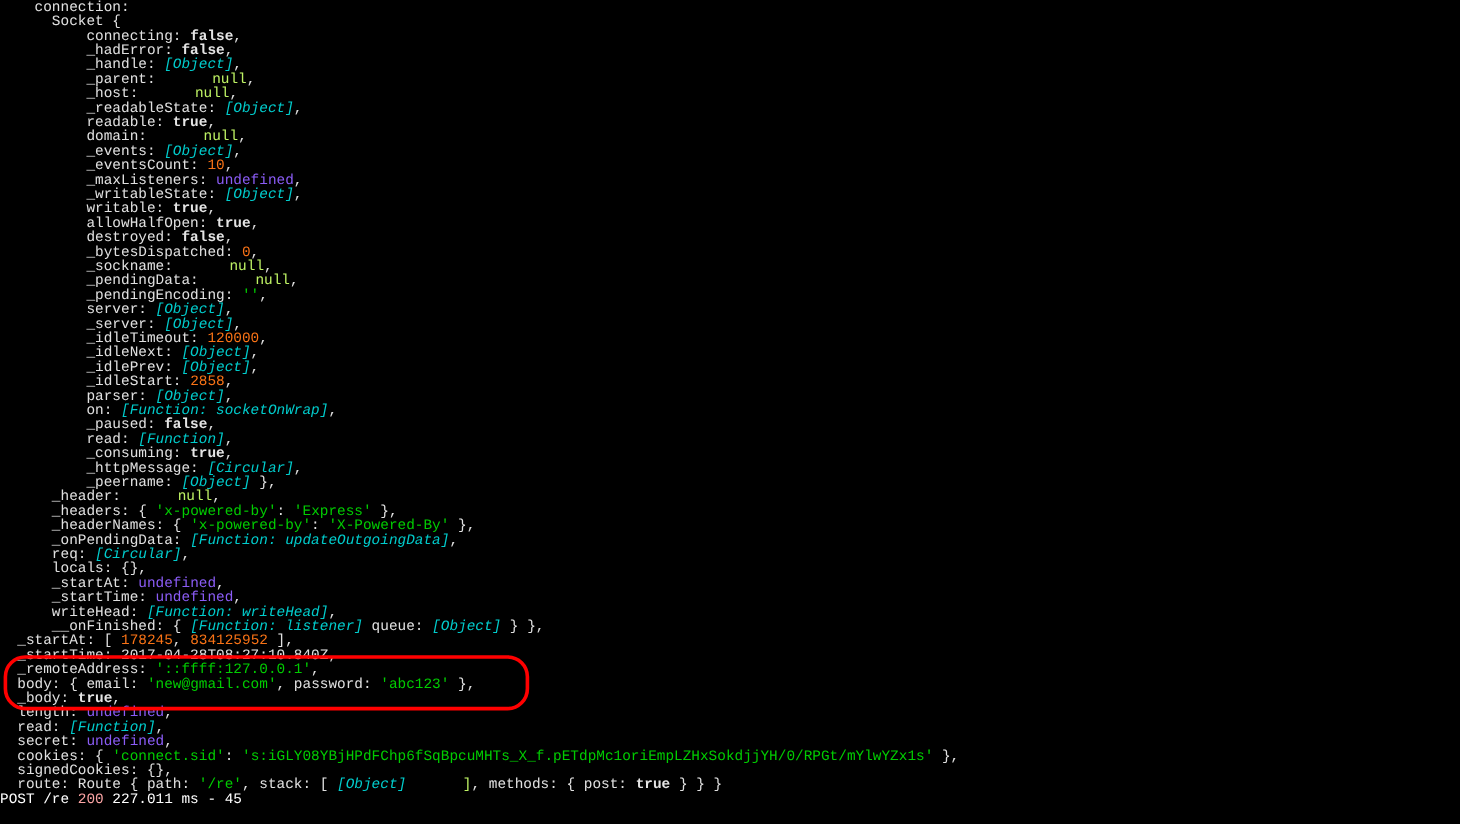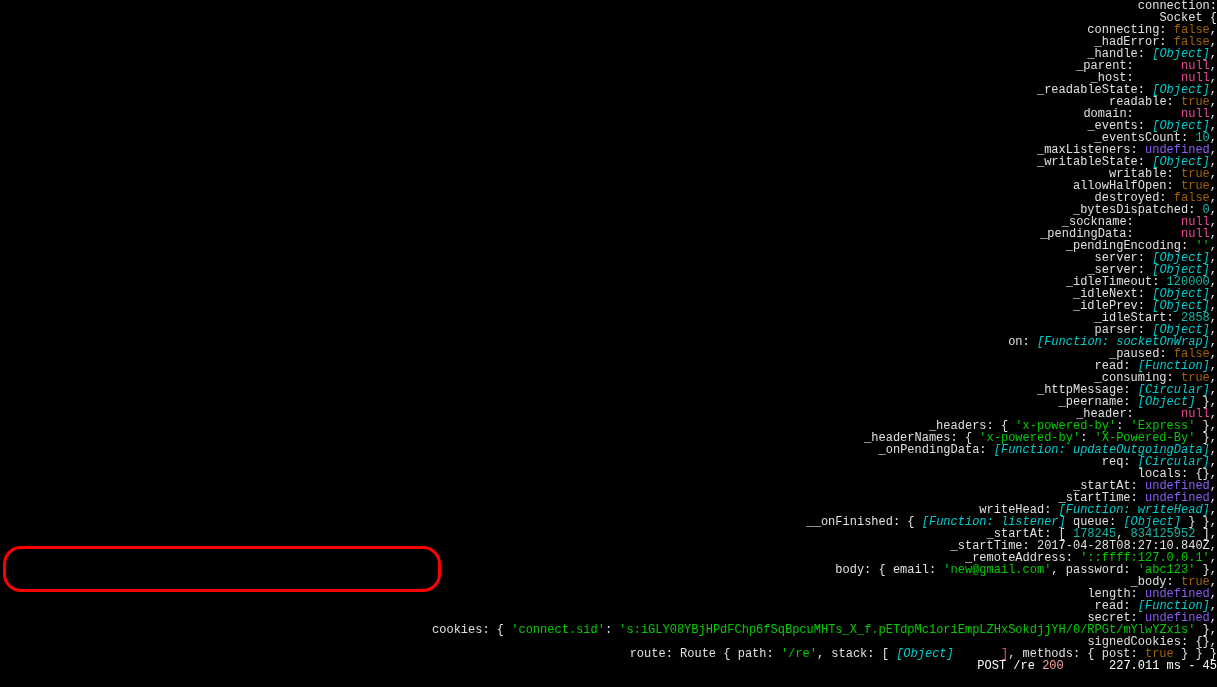--- a/index.html
+++ b/index.html
@@ -15,36 +15,35 @@
       line-height: 1.0;
       padding: 0;
       width: 1217px;
       height: 687px;
       overflow: hidden;
       position: relative;
     }
     .terminal {
       white-space: pre;
       padding: 0;
-      text-align: right;
     }
     .line {
       display: block;
       height: 12px;
     }
     .punct { color: #e0e0e0; }
     .prop { color: #e0e0e0; }
     .str-green { color: #00cc00; }
-    .num-yellow { color: #14b8a6; }
-    .bool-yellow { color: #a16207; }
+    .num-yellow { color: #f97316; }
+    .bool-yellow { color: #e5e5e5; font-weight: bold; }
     .undef { color: #8b5cf6; }
     .func-cyan { color: #00cccc; font-style: italic; }
-    .bracket-magenta { color: #ec4899; padding-left: 40px; }
+    .bracket-magenta { color: #bef264; padding-left: 40px; }
     .status-200 { color: #fca5a5; }
-    .white { color: #ffffff; padding-left: 38px; }
+    .white { color: #ffffff; }
     
     .highlight-box {
       position: absolute;
       border: 3px solid #ff0000;
       border-radius: 18px;
       pointer-events: none;
       z-index: 10;
     }
     
     .arrow-svg {

